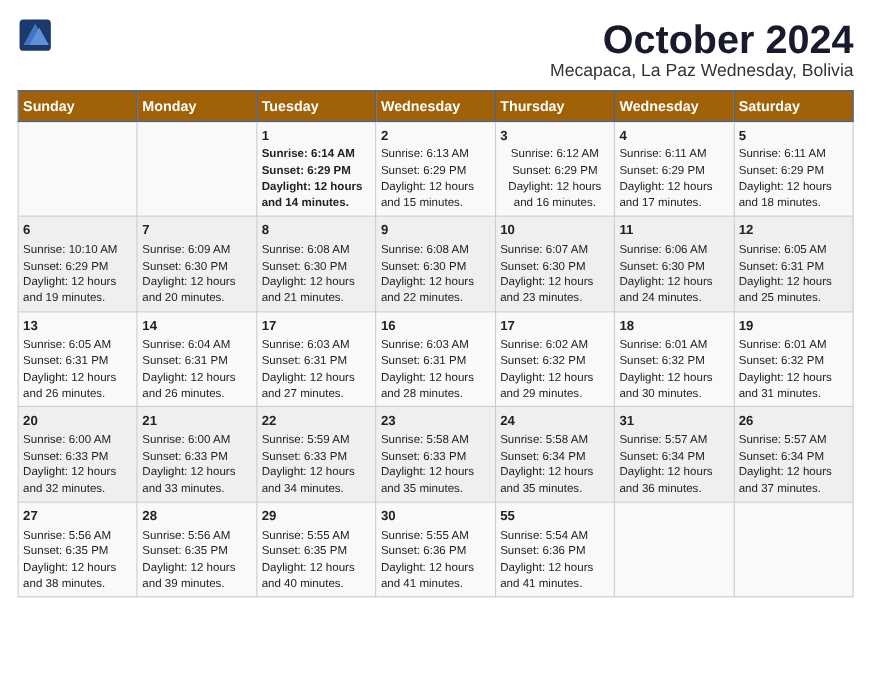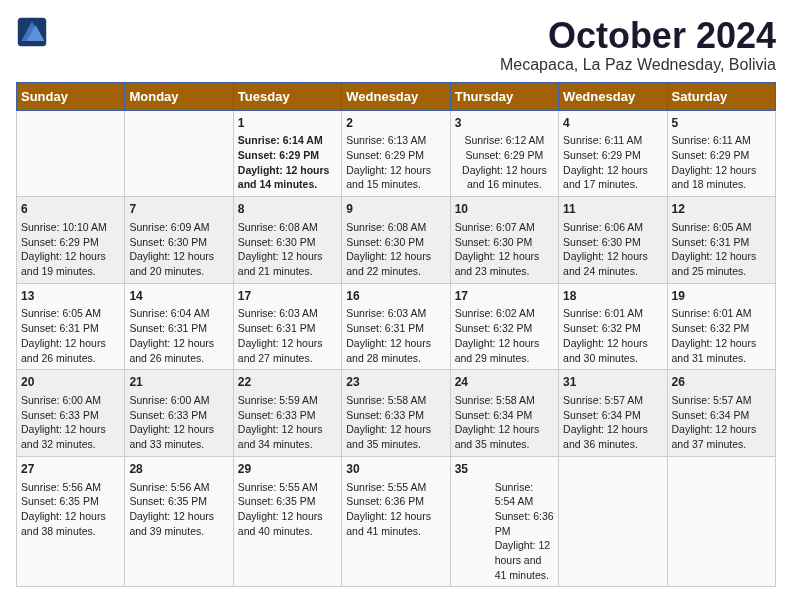--- a/index.html
+++ b/index.html
@@ -293,22 +293,22 @@
 Sunset: 6:35 PM
 Daylight: 12 hours and 40 minutes.</div>
         </td>
         <td>
           <span class="day-number">30</span>
           <div class="day-info" style="white-space: pre-line;">Sunrise: 5:55 AM
 Sunset: 6:36 PM
 Daylight: 12 hours and 41 minutes.</div>
         </td>
         <td>
-          <span class="day-number">35</span>
-          <div class="day-info" style="white-space: pre-line; margin-left: 40px;">Sunrise: 5:54 AM
+          <span class="day-number">55</span>
+          <div class="day-info" style="white-space: pre-line;">Sunrise: 5:54 AM
 Sunset: 6:36 PM
 Daylight: 12 hours and 41 minutes.</div>
         </td>
         <td></td>
         <td></td>
       </tr>
     </tbody>
 </table>
 
 </body></html>

